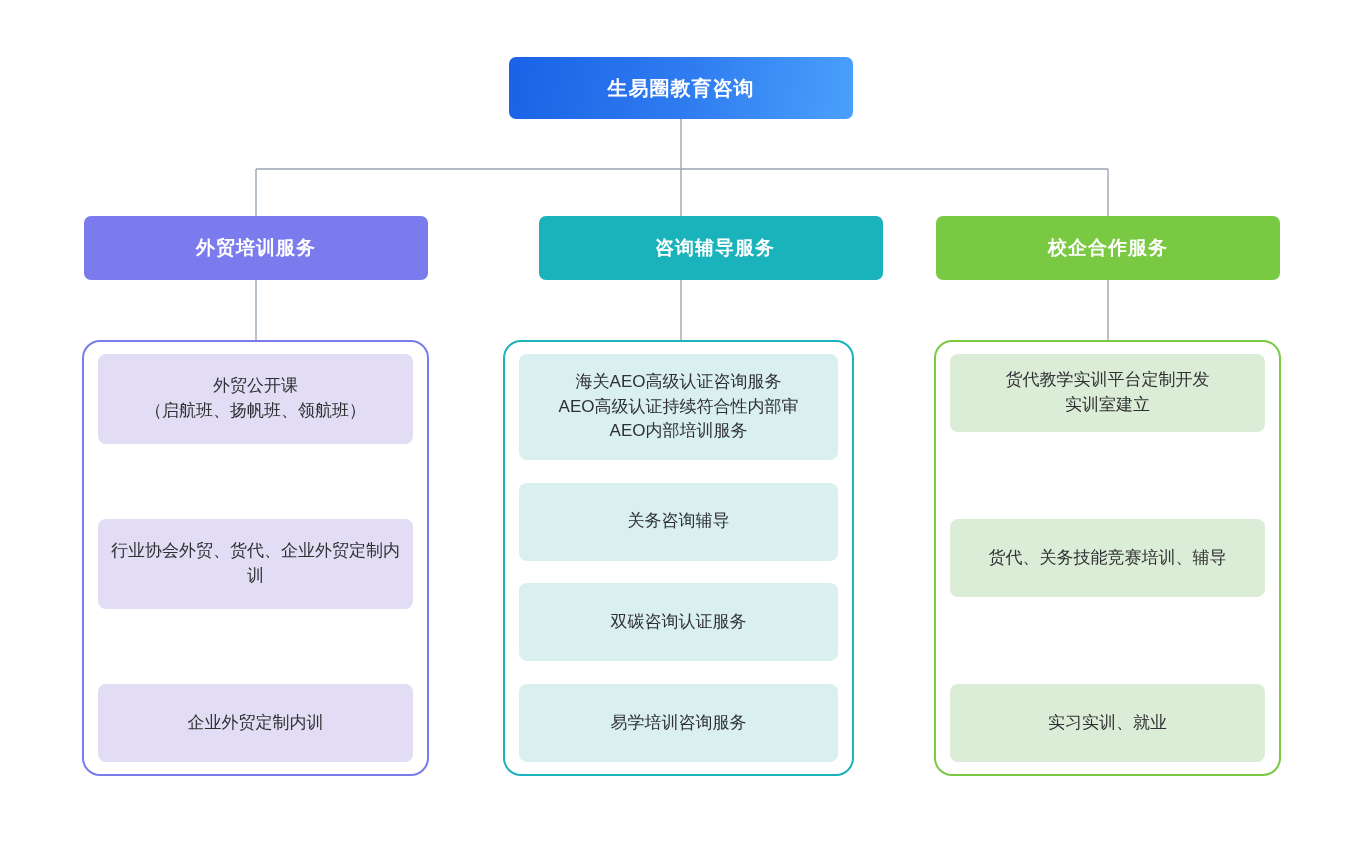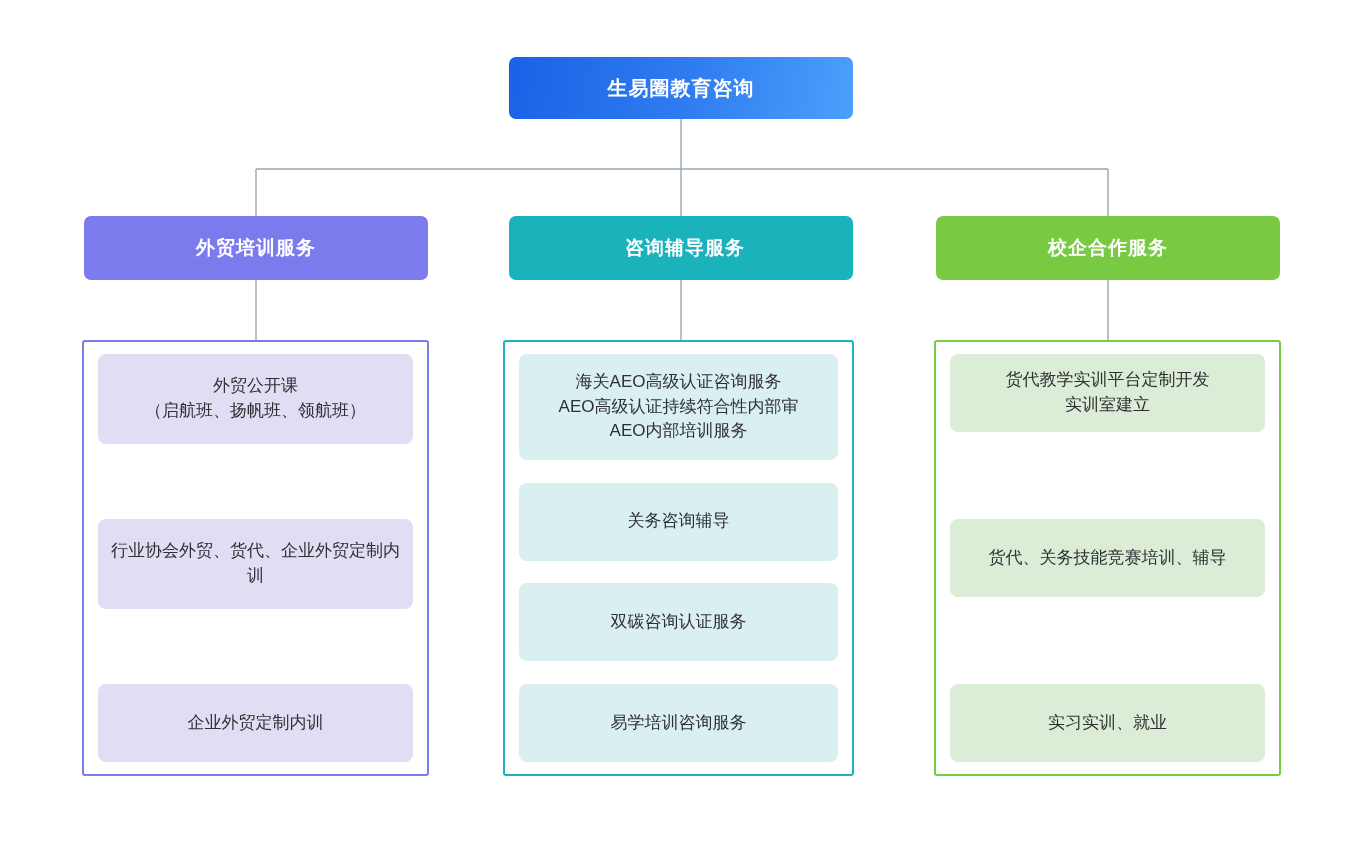--- a/index.html
+++ b/index.html
@@ -66,29 +66,29 @@
     box-sizing: border-box;
   }
   .col-header .node-title {
     color: #ffffff;
     font-size: 19px;
     font-weight: bold;
     letter-spacing: 1px;
   }
 
   .col-header.c0 { left: 84px;  width: 344px; background: #7b7bee; }
-  .col-header.c1 { left: 509px; width: 344px; background: #1ab3bb; padding-left: 8px; }
+  .col-header.c1 { left: 539px; width: 344px; background: #1ab3bb; padding-left: 8px; }
   .col-header.c2 { left: 936px; width: 344px; background: #7ac943; }
 
   
   .group-box {
     position: absolute;
     top: 340px;
     height: 436px;
-    border-radius: 3px;
+    border-radius: 18px;
     background: #ffffff;
     border: 2px solid #7b7bee;
     box-sizing: border-box;
     padding: 12px 14px;
     display: flex;
     flex-direction: column;
     justify-content: space-between;
   }
   .group-box.c0 { left: 82px;  width: 347px; border-color: #7b7bee; }
   .group-box.c1 { left: 503px; width: 351px; border-color: #1ab3bb; }

